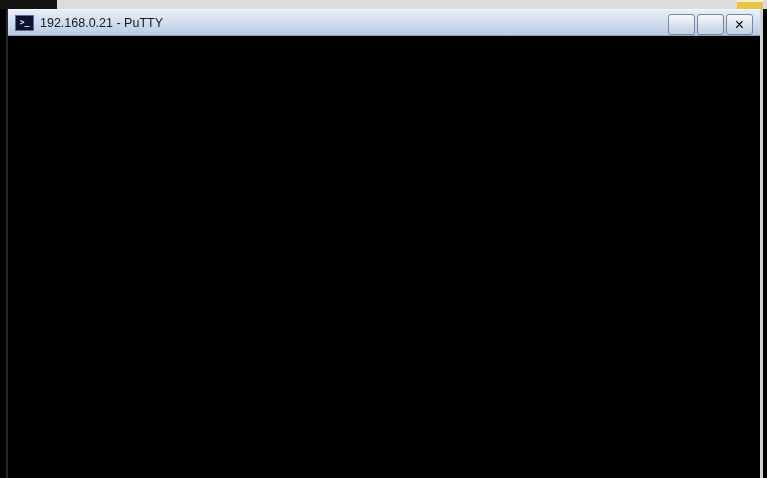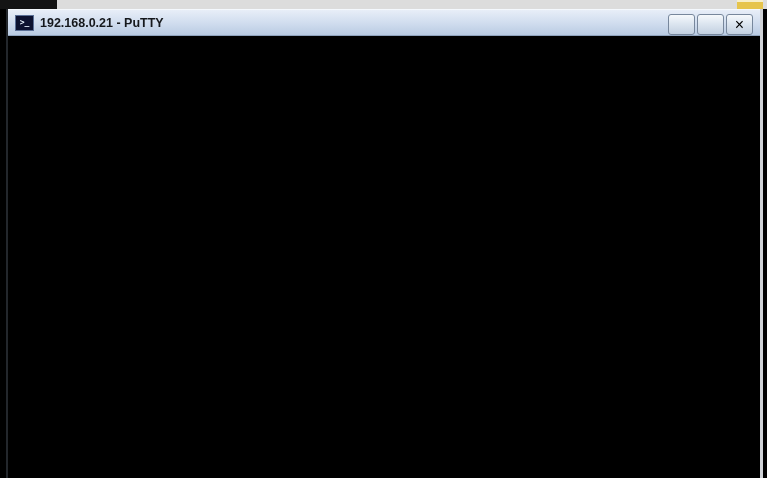--- a/index.html
+++ b/index.html
@@ -13,21 +13,21 @@
   
   .window{position:absolute;left:6px;top:9px;width:752px;height:469px;
           border-left:2px solid #23272c;border-right:3px solid #cfd2d6;background:#000;}
   .titlebar{position:relative;height:25px;
             background:linear-gradient(#e8eef8,#cfdcee 55%,#b9cbe2);
             border-top:1px solid #f4f8fd;border-bottom:1px solid #8fa3bd;
             display:flex;align-items:center;}
   .app-icon{width:17px;height:14px;margin-left:7px;background:#0c1230;border:1px solid #5a6f96;
             display:flex;align-items:center;justify-content:center;}
   .app-icon span{color:#e8f4ff;font:bold 8px "DejaVu Sans Mono",monospace;line-height:8px;}
-  .title-text{margin-left:6px;font-size:12.5px;color:#15181c;font-weight:bold;}
+  .title-text{margin-left:6px;font-size:12.5px;color:#15181c;}
   .caption-buttons{position:absolute;right:7px;top:4px;display:flex;gap:2px;}
   .cap-btn{width:25px;height:19px;border:1px solid #77879c;border-radius:3px;
            background:linear-gradient(#f6f9fc,#dde6f0 45%,#c3d0e0);
            display:flex;align-items:center;justify-content:center;cursor:default;}
   .cap-btn.close{background:linear-gradient(#f0a08e,#dd6ul 0%,#d95f4d 45%,#c23b2a);
                  background:linear-gradient(#f2a violet;background:linear-gradient(#f4ab99,#d95f4d 50%,#b5331f);
                  border-color:#8e2a1a;}
   .glyph-min{display:block;width:9px;height:3px;background:#2c3648;margin-top:9px;}
   .glyph-max{display:block;width:9px;height:7px;border:2px solid #2c3648;}
   .glyph-close{color:#fff;font:bold 13px "DejaVu Sans",sans-serif;line-height:13px;

